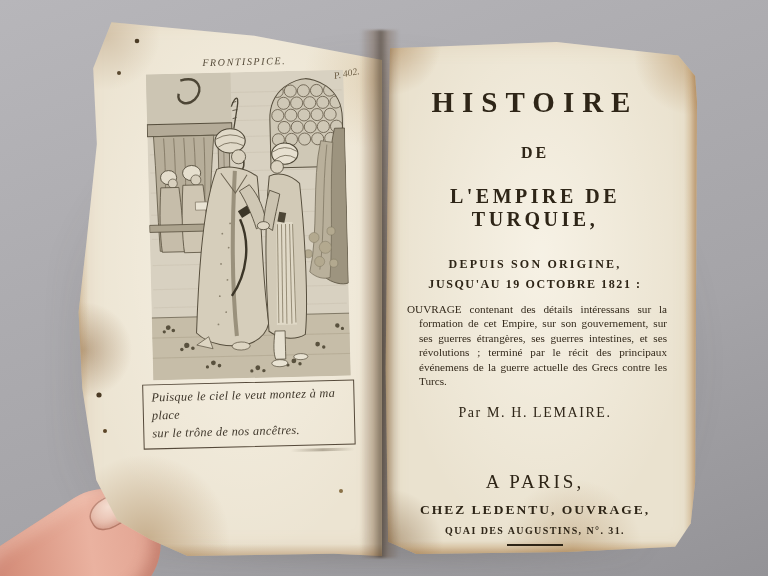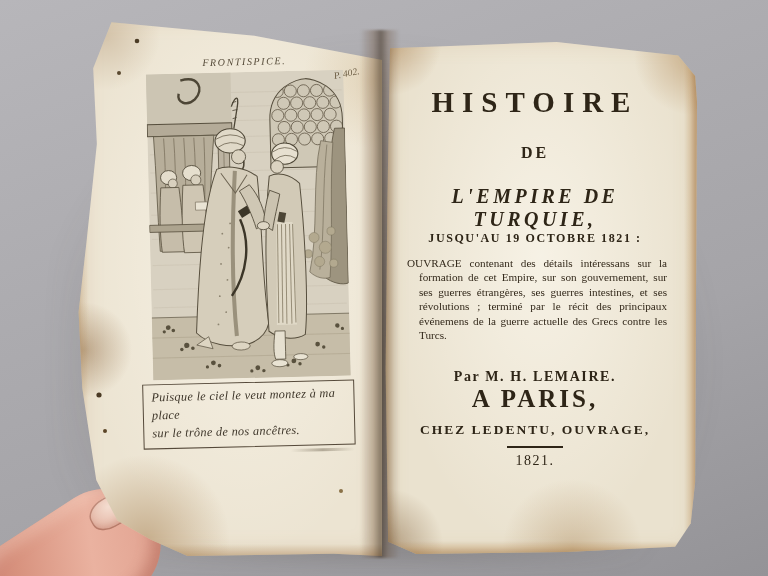--- a/index.html
+++ b/index.html
@@ -59,27 +59,27 @@
   .plate-pageref{position:absolute;right:-6px;top:15px;font-style:italic;font-size:9.5px;transform:rotate(-10deg);color:#6a5b42;}
   .engraving{display:block;width:198px;height:306px;margin:5px auto 0;}
   .caption-box{width:194px;margin:4px 0 0 -1px;border:1px solid #55493a;padding:4px 8px 6px;
     font-style:italic;font-size:12.3px;line-height:1.45;color:#3d3529;letter-spacing:.3px;}
   .engraver-mark{height:3px;width:64px;margin:3px 8px 0 auto;
     background:linear-gradient(90deg,transparent,rgba(90,78,58,.4),transparent);}
   
   .titlepage{position:absolute;inset:0;padding:46px 30px 0 18px;text-align:center;color:#2e2517;}
   .tp-title{font-size:29px;font-weight:bold;letter-spacing:8px;margin:0;text-align:center;}
   .tp-de{font-size:16px;font-weight:bold;letter-spacing:3px;margin-top:25px;}
-  .tp-subject{font-size:20px;font-weight:bold;letter-spacing:3.5px;margin-top:23px;font-style:italic;}
+  .tp-subject{font-size:20px;font-weight:bold;letter-spacing:3.5px;margin-top:23px;}
   .tp-scope1{font-size:12px;font-weight:bold;letter-spacing:2.2px;margin-top:26px;}
-  .tp-scope2{font-size:12px;font-weight:bold;letter-spacing:1.6px;}
+  .tp-scope2{font-size:12px;font-weight:bold;letter-spacing:1.6px;margin-top:5px;}
   .tp-summary{font-size:11.2px;line-height:14.4px;text-align:justify;margin-top:10px;
     padding-left:16px;text-indent:-12px;color:#33291b;}
-  .tp-author{font-size:14px;font-weight:bold;letter-spacing:1.6px;margin-top:27px;}
-  .tp-city{font-size:25px;font-weight:bold;letter-spacing:3px;}
+  .tp-author{font-size:14px;font-weight:normal;letter-spacing:1.6px;margin-top:17px;}
+  .tp-city{font-size:19px;font-weight:normal;letter-spacing:3px;margin-top:50px;}
   .tp-publisher{font-size:13.5px;font-weight:bold;letter-spacing:2px;margin-top:9px;}
   .tp-address{font-size:10px;font-weight:bold;letter-spacing:1.4px;margin-top:7px;}
   .tp-rule{width:56px;border:0;border-top:2px solid #2e2517;margin:8px auto 0;}
   .tp-year{font-size:14px;letter-spacing:1.5px;margin-top:5px;}
 </style>
 </head>
 <body>
 
 <div class="stage">
   <div class="book-shadow"></div>
@@ -264,24 +264,26 @@
       </div>
       <div class="engraver-mark"></div>
     </div>
   </div>
 
   <div class="page page-right">
     <div class="titlepage">
       <div class="tp-title">HISTOIRE</div>
       <div class="tp-de">DE</div>
       <div class="tp-subject">L'EMPIRE DE TURQUIE,</div>
+      <div class="tp-scope1">DEPUIS SON ORIGINE,</div>
       <div class="tp-scope2">JUSQU'AU 19 OCTOBRE 1821 :</div>
       <div class="tp-summary">OUVRAGE contenant des détails intéressans sur la formation de cet Empire, sur son gouvernement, sur ses guerres étrangères, ses guerres intestines, et ses révolutions ; terminé par le récit des principaux événemens de la guerre actuelle des Grecs contre les Turcs.</div>
       <div class="tp-author">Par M. H. LEMAIRE.</div>
       <div class="tp-city">A PARIS,</div>
       <div class="tp-publisher">CHEZ LEDENTU, OUVRAGE,</div>
+      <div class="tp-address">QUAI DES AUGUSTINS, N°. 31.</div>
       <hr class="tp-rule">
       <div class="tp-year">1821.</div>
     </div>
   </div>
 
   <div class="gutter"></div>
 </div>
 
 </body></html>

